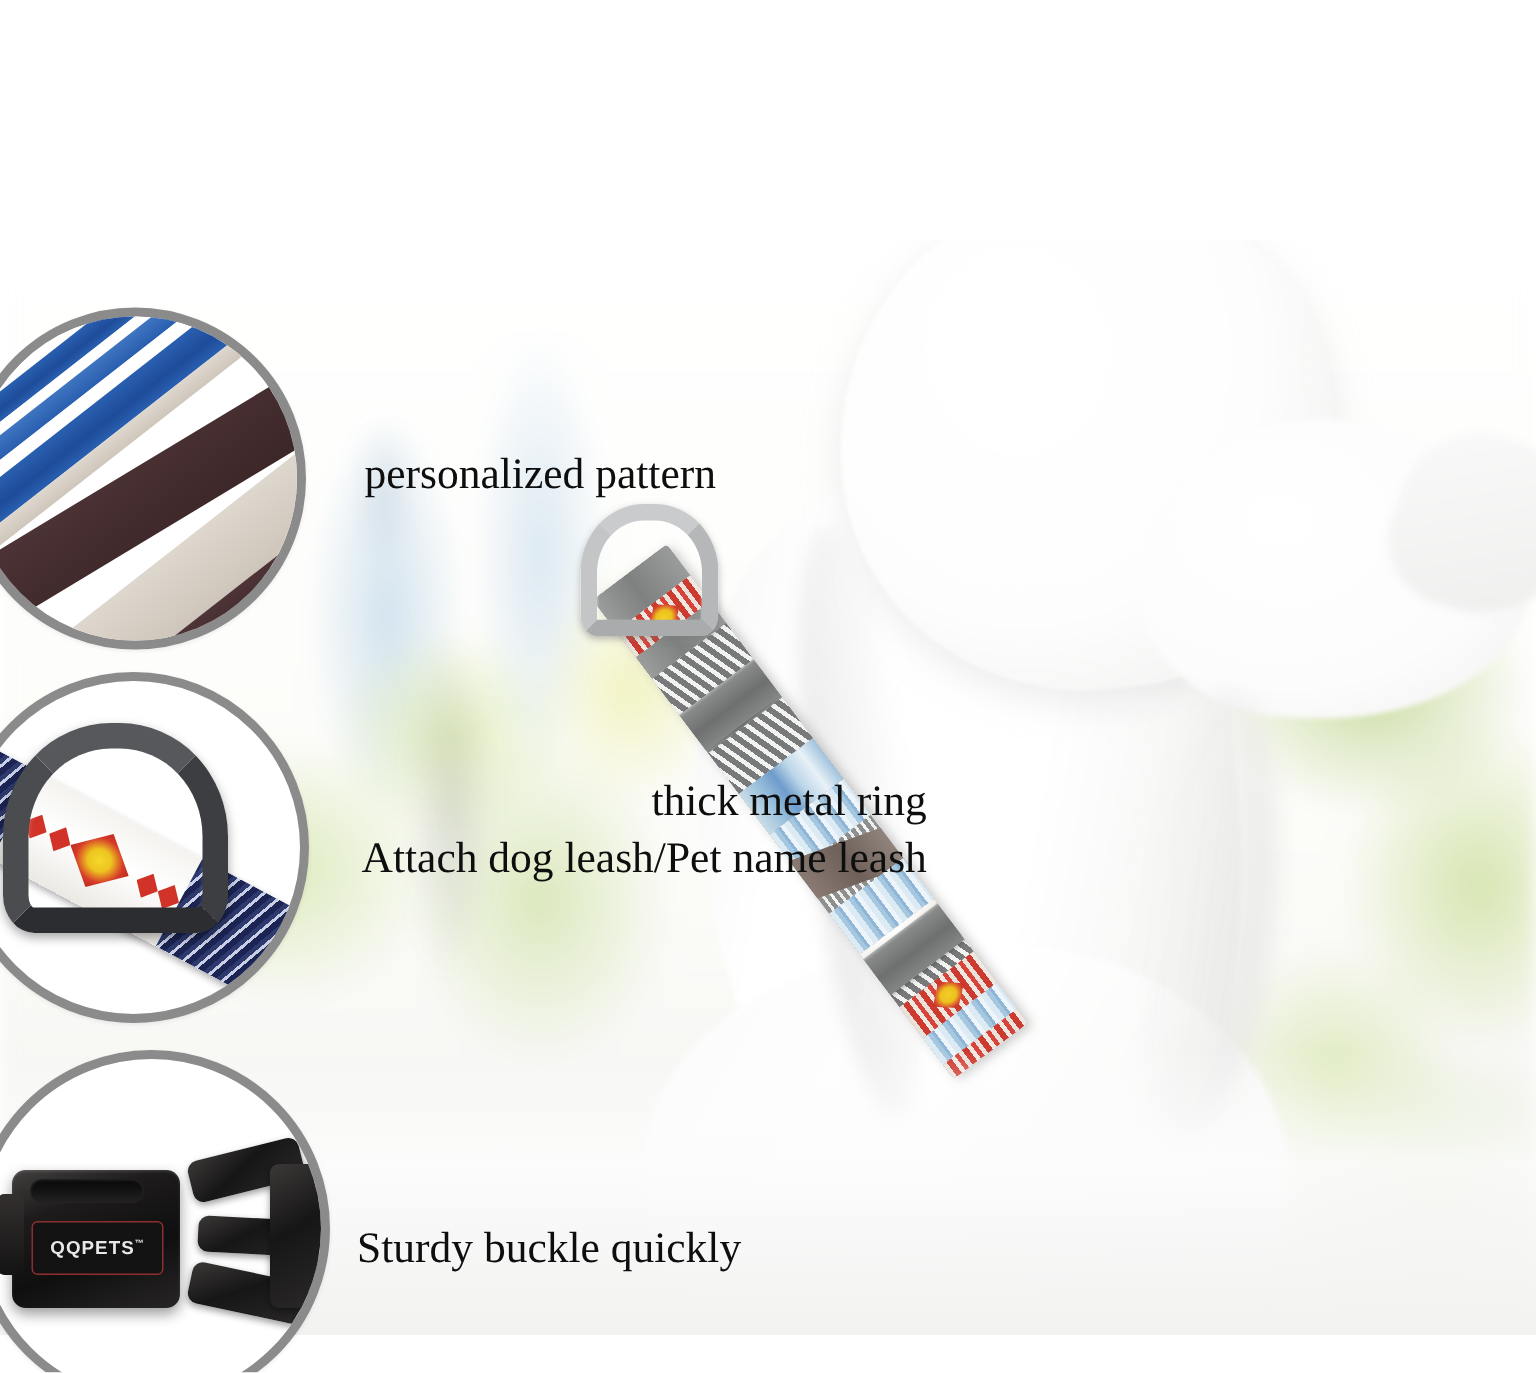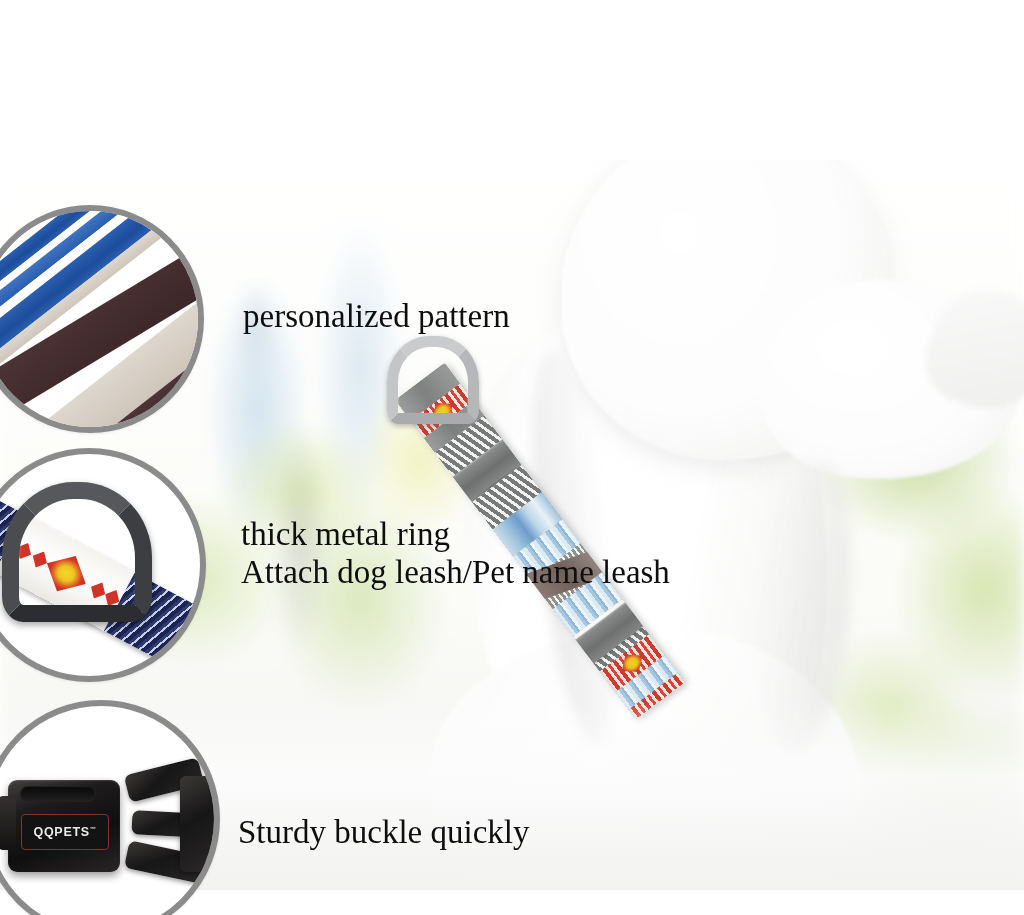--- a/index.html
+++ b/index.html
@@ -148,23 +148,23 @@
   .logo-tm{font-size:6px;vertical-align:super;}
   .buckle-m{position:absolute;left:138px;top:60px;width:92px;height:120px;}
   .prong{position:absolute;border-radius:7px;
     background:linear-gradient(150deg,#3b3938,#171616 45%,#2a2828);box-shadow:0 2px 5px rgba(0,0,0,.4);}
   .p1{left:0;top:0;width:76px;height:28px;transform:rotate(-14deg);}
   .p2{left:6px;top:46px;width:72px;height:24px;transform:rotate(3deg);}
   .p3{left:0;top:82px;width:78px;height:28px;transform:rotate(12deg);}
   .p4{left:54px;top:10px;width:34px;height:96px;border-radius:6px;}
 
   
-  .label{position:absolute;color:#0e0e0e;font-size:33px;line-height:38px;white-space:nowrap;}
+  .label{position:absolute;color:#0e0e0e;font-size:29px;line-height:38px;white-space:nowrap;}
   .l1{left:243px;top:297px;}
-  .l2{left:241px;top:515px;}
+  .l2{left:241px;top:515px;text-align:right;}
   .l3{left:238px;top:783px;margin-top:30px;}
 </style>
 </head>
 <body>
 
 <div id="page">
 
 
   <div class="photo">
     <div class="bokeh"></div>

